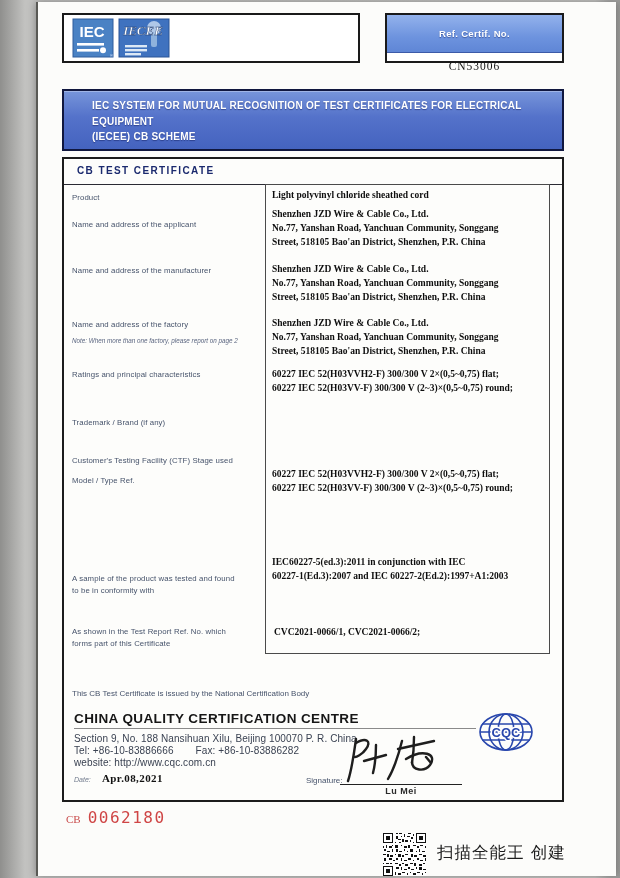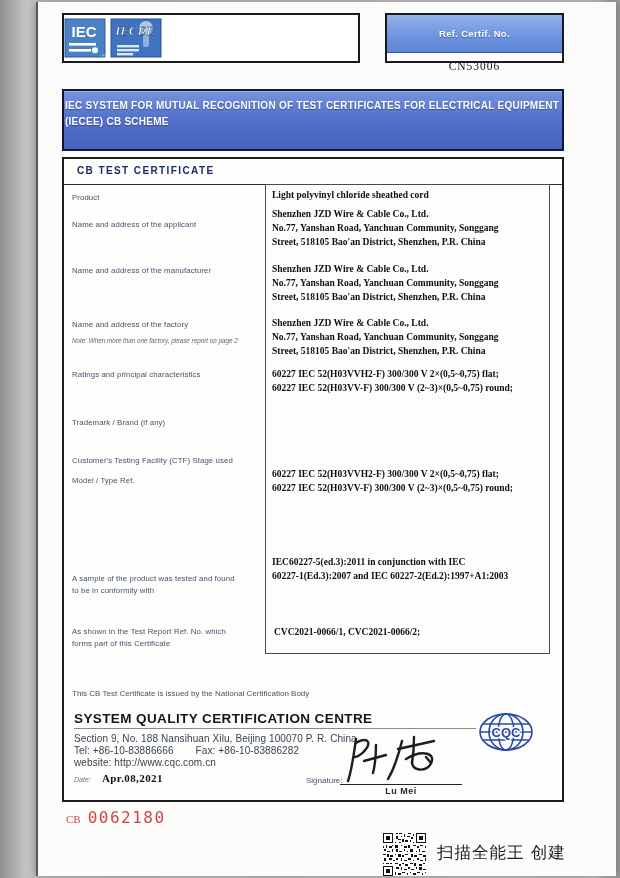--- a/index.html
+++ b/index.html
@@ -19,21 +19,21 @@
     background:#fcfcfa;
     border-left:2px solid #595955;
     box-shadow:0 0 8px rgba(0,0,0,.35);
   }
   .abs { position:absolute; }
 
   
   .logo-box {
     left:62px; top:13px; width:298px; height:50px;
     border:2px solid #1a1a1a; background:#fff;
-    display:flex; align-items:center; gap:4px; padding:3px 0;
+    display:flex; align-items:center; gap:4px; padding:3px 8px;
   }
   .ref-box {
     left:385px; top:13px; width:179px; height:50px;
     border:2px solid #1a1a1a; background:#fff;
   }
   .ref-banner {
     height:38px; width:100%;
     background:linear-gradient(180deg,#93b2ec 0%, #6d93de 60%, #5f86d6 100%);
     color:#fff; font-weight:bold; font-size:9.5px;
     display:flex; align-items:center; justify-content:center;
@@ -46,21 +46,21 @@
     letter-spacing:1px;
   }
 
   
   .scheme-banner {
     left:62px; top:89px; width:502px; height:62px;
     border:2px solid #10173f;
     background:linear-gradient(180deg,#7795da 0%, #5472ca 45%, #44superb 100%);
     background:linear-gradient(180deg,#7795da 0%, #5472ca 45%, #4463bf 100%);
     color:#fff; font-weight:bold; font-size:10px; line-height:1.55;
-    letter-spacing:.25px; padding:7px 1px;
+    letter-spacing:.25px; padding:7px 28px;
     white-space:pre-line;
     text-shadow:0 1px 1px rgba(20,35,100,.55);
     box-shadow:inset 0 1px 0 rgba(255,255,255,.3);
   }
 
   
   .cert-box {
     left:62px; top:157px; width:502px; height:645px;
     border:2px solid #1c1c1c; background:#fdfdfb;
   }
@@ -175,21 +175,21 @@
 Street, 518105 Bao'an District, Shenzhen, P.R. China</div>
   <div class="abs fvalue" style="left:272px;top:368px">60227 IEC 52(H03VVH2-F) 300/300 V 2×(0,5~0,75) flat;
 60227 IEC 52(H03VV-F) 300/300 V (2~3)×(0,5~0,75) round;</div>
   <div class="abs fvalue" style="left:272px;top:468px">60227 IEC 52(H03VVH2-F) 300/300 V 2×(0,5~0,75) flat;
 60227 IEC 52(H03VV-F) 300/300 V (2~3)×(0,5~0,75) round;</div>
   <div class="abs fvalue" style="left:272px;top:556px">IEC60227-5(ed.3):2011 in conjunction with IEC
 60227-1(Ed.3):2007 and IEC 60227-2(Ed.2):1997+A1:2003</div>
   <div class="abs fvalue" style="left:274px;top:626px">CVC2021-0066/1, CVC2021-0066/2;</div>
 
   <div class="abs issued-line" style="left:72px;top:689px">This CB Test Certificate is issued by the National Certification Body</div>
-  <div class="abs cqcc-name" style="left:74px;top:711px">SYSTEM QUALITY CERTIFICATION CENTRE</div>
+  <div class="abs cqcc-name" style="left:74px;top:711px">CHINA QUALITY CERTIFICATION CENTRE</div>
   <div class="abs addr-line" style="left:74px;top:733px">Section 9, No. 188 Nansihuan Xilu, Beijing 100070 P. R. China</div>
   <div class="abs addr-line" style="left:74px;top:745px">
     <span>Tel: +86-10-83886666</span><span style="display:inline-block;width:22px"></span><span>Fax: +86-10-83886282</span>
   </div>
   <div class="abs addr-line" style="left:74px;top:757px">website: http://www.cqc.com.cn</div>
 
   <div class="abs date-label" style="left:74px;top:776px">Date:</div>
   <div class="abs date-value" style="left:102px;top:772px">Apr.08,2021</div>
 
   <div class="abs sig-label" style="left:306px;top:776px">Signature:</div>

